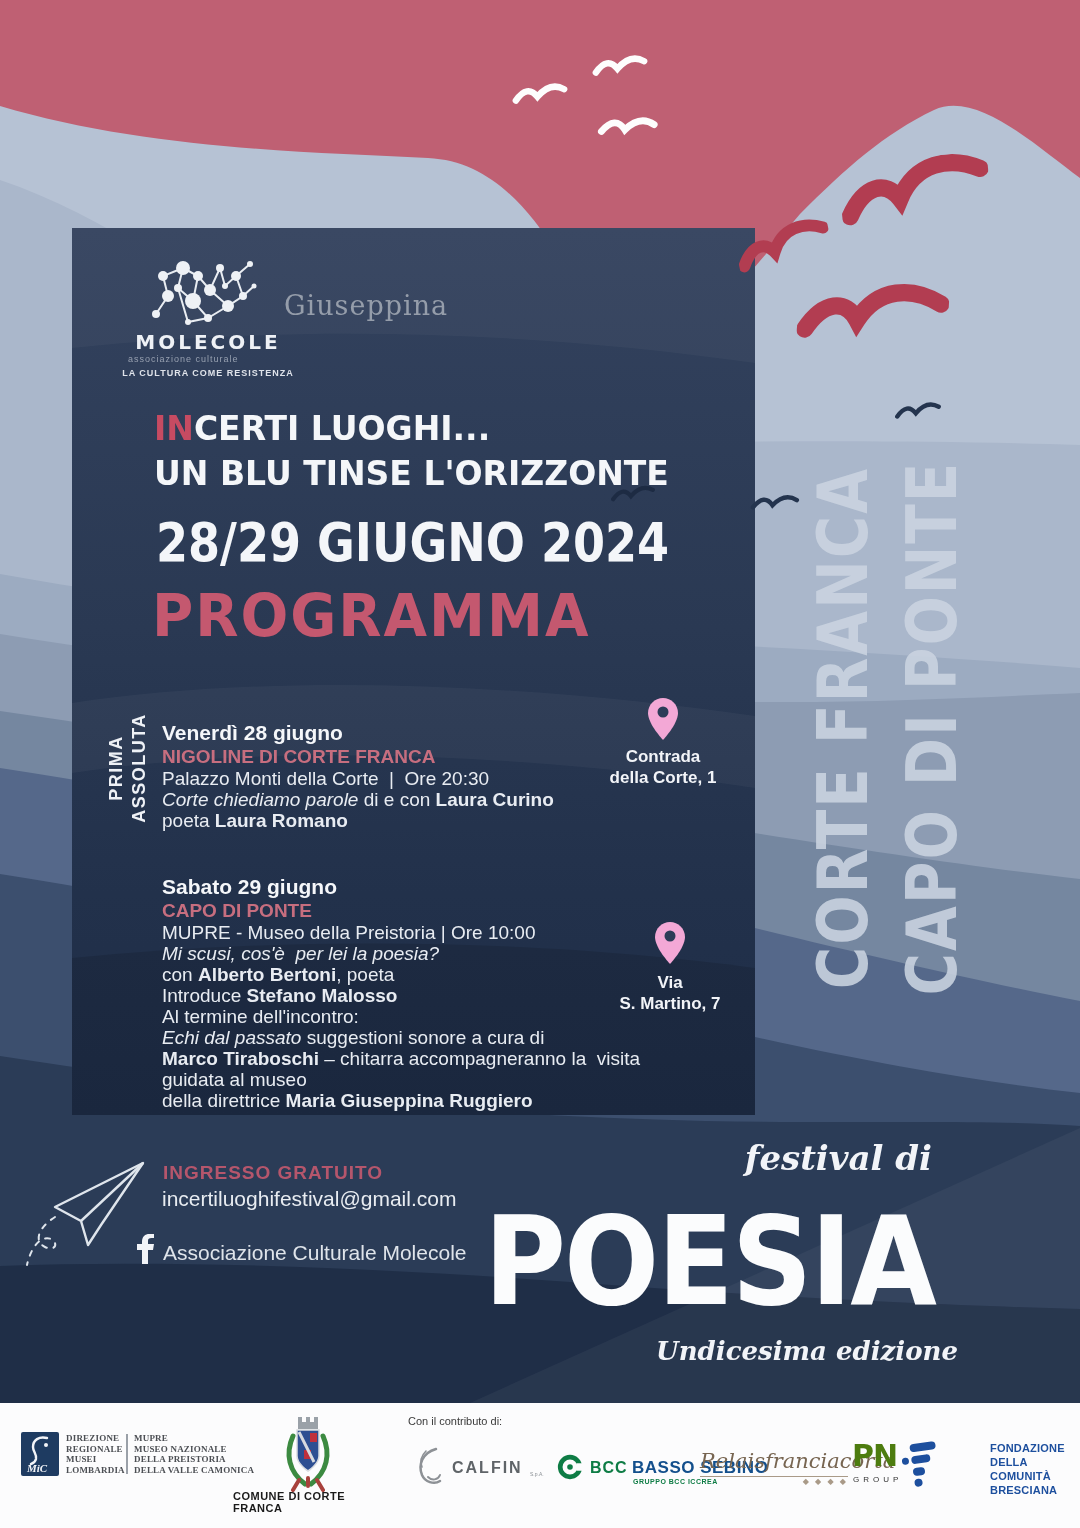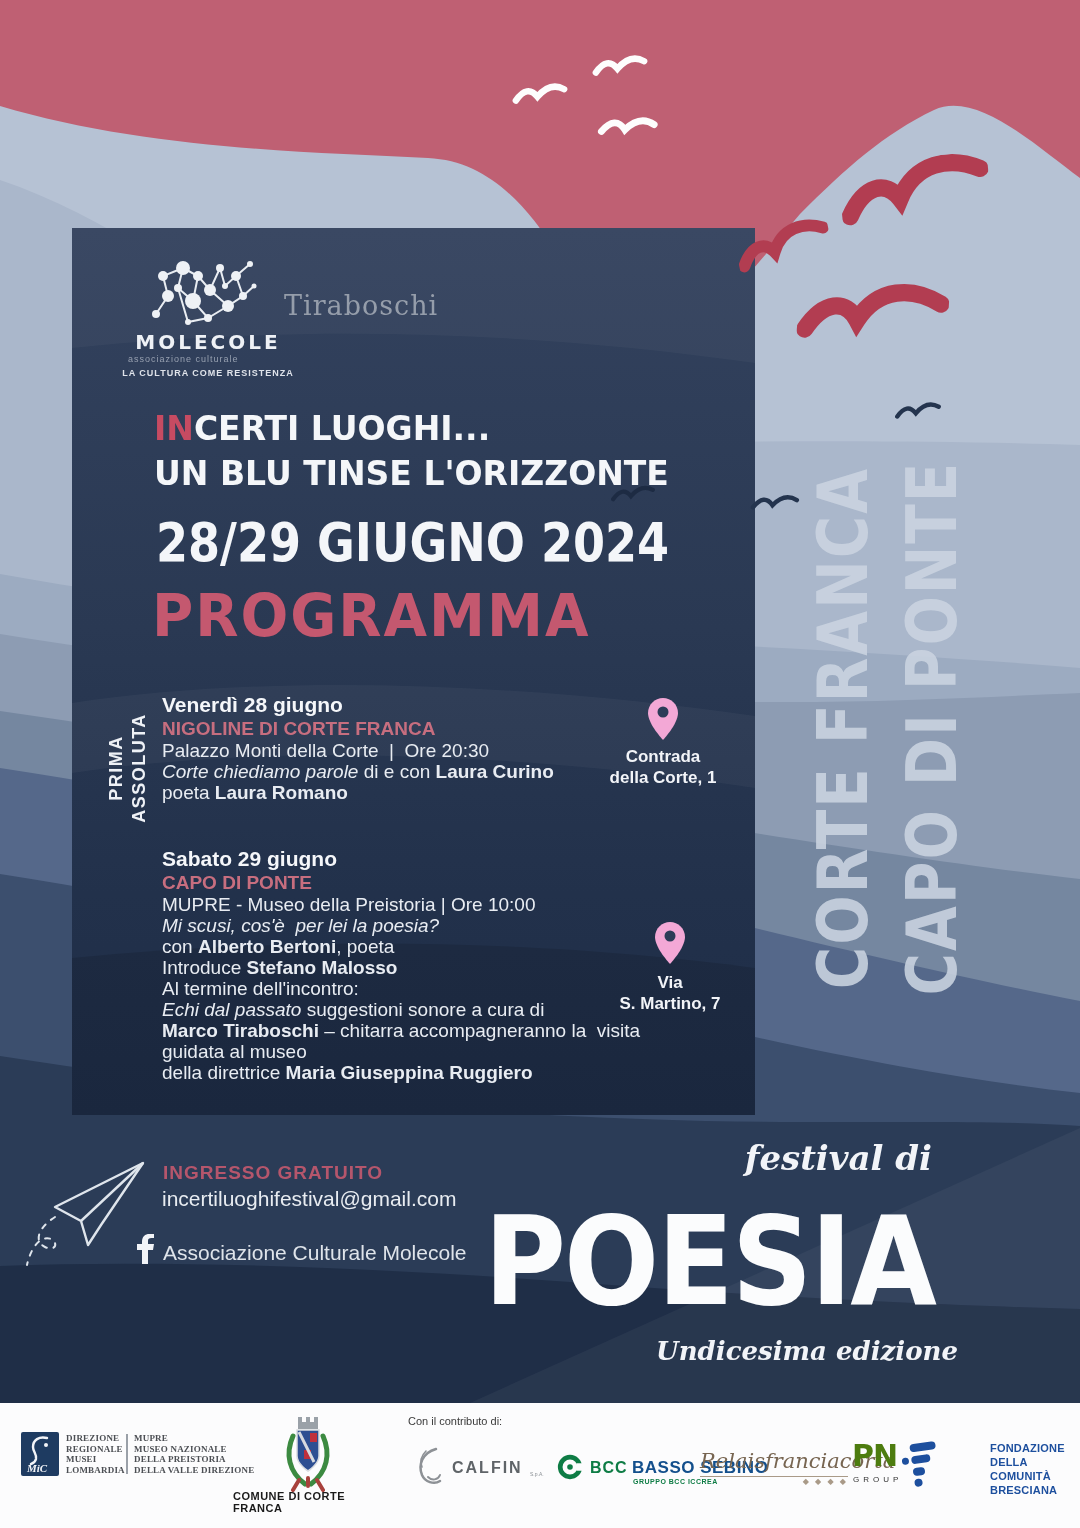--- a/index.html
+++ b/index.html
@@ -17,21 +17,21 @@
   .brandsub{font-size:9px;color:#97a0b0;letter-spacing:1px;text-align:left;}
   .brandtag{font-size:9px;font-weight:bold;color:#dfe3ea;letter-spacing:1px;text-align:center;}
   .gibigiana{font-family:"DejaVu Serif",serif;font-size:27px;color:#959daa;letter-spacing:1px;}
   .title{font-family:"DejaVu Sans",sans-serif;font-weight:bold;color:#f4f6f9;
     font-size:33px;line-height:45px;letter-spacing:0px;}
   .title .accent{color:#c64b62;}
   .dates{font-family:"DejaVu Sans",sans-serif;font-weight:bold;color:#f4f6f9;
     font-size:49px;transform:scaleX(0.94) scaleY(1.08);transform-origin:left top;white-space:nowrap;}
   .programh{font-family:"DejaVu Sans",sans-serif;font-weight:bold;color:#c4586f;
     font-size:58px;letter-spacing:2px;transform:scaleX(0.97);transform-origin:left top;}
-  .progblock{color:#e8ecf2;font-size:19px;line-height:21px;}
+  .progblock{color:#e8ecf2;font-size:19px;line-height:21px;margin-top:28px;}
   .progday{font-size:21px;font-weight:bold;color:#f5f7fa;line-height:26px;}
   .progloc{font-size:19px;font-weight:bold;color:#c76e7f;line-height:22px;}
   .pline{line-height:21px;}
   .pinlabel{font-size:17px;font-weight:bold;color:#f2f4f8;text-align:center;line-height:21px;}
   .badge{font-size:18px;font-weight:bold;color:#eef1f6;letter-spacing:1.5px;
     text-align:center;line-height:23px;transform:rotate(-90deg);}
   .sidevert{font-family:"DejaVu Sans",sans-serif;font-weight:bold;
     font-size:58px;letter-spacing:2px;line-height:74px;text-align:center;
     color:rgba(203,212,224,0.88);transform:rotate(-90deg) scaleY(1.2);white-space:nowrap;}
   .freeentry{font-size:19px;font-weight:bold;color:#b5566c;letter-spacing:1px;}
@@ -112,21 +112,21 @@
         <circle cx="80" cy="50" r="6"></circle>
           <circle cx="60" cy="62" r="4"></circle>
           <circle cx="40" cy="66" r="3"></circle>
         <circle cx="102" cy="8" r="3"></circle>
           <circle cx="106" cy="30" r="2.5"></circle>
       </g>
     </svg>
     <div class="abs brandname" style="left:56px;top:102px;width:160px">MOLECOLE</div>
     <div class="abs brandsub" style="left:56px;top:126px;width:160px">associazione culturale</div>
     <div class="abs brandtag" style="left:36px;top:140px;width:200px">LA CULTURA COME RESISTENZA</div>
-    <div class="abs gibigiana" style="left:212px;top:62px">Tiraboschi</div>
+    <div class="abs gibigiana" style="left:212px;top:62px">Giuseppina</div>
 
     <div class="abs title" style="left:82px;top:178px;width:580px">
       <div><span class="accent">IN</span><span>CERTI LUOGHI...</span></div>
       <div>UN BLU TINSE L'ORIZZONTE</div>
     </div>
 
     <div class="abs dates" style="left:84px;top:284px">28/29 GIUGNO 2024</div>
     <div class="abs programh" style="left:80px;top:354px">PROGRAMMA</div>
 
     <div class="abs progblock" style="left:90px;top:464px;width:480px">
@@ -233,21 +233,21 @@
       <div class="micline">DIREZIONE</div>
       <div class="micline">REGIONALE</div>
       <div class="micline">MUSEI</div>
       <div class="micline">LOMBARDIA</div>
     </div>
     <div class="abs" style="left:126px;top:31px;width:1.5px;height:40px;background:#9aa0a8"></div>
     <div class="abs" style="left:134px;top:30px">
       <div class="micline">MUPRE</div>
       <div class="micline">MUSEO NAZIONALE</div>
       <div class="micline">DELLA PREISTORIA</div>
-      <div class="micline">DELLA VALLE DIREZIONE</div>
+      <div class="micline">DELLA VALLE CAMONICA</div>
     </div>
 
     <svg class="abs" style="left:283px;top:11px" width="50" height="78" viewBox="0 0 50 78">
       <path d="M10,22 C2,40 6,58 22,70" fill="none" stroke="#3c8a41" stroke-width="5" stroke-linecap="round"></path>
       <path d="M40,22 C48,40 44,58 28,70" fill="none" stroke="#3c8a41" stroke-width="5" stroke-linecap="round"></path>
       <rect x="15" y="8" width="20" height="7" fill="#9aa1a8"></rect>
       <rect x="15" y="3" width="4" height="6" fill="#9aa1a8"></rect>
         <rect x="23" y="3" width="4" height="6" fill="#9aa1a8"></rect>
         <rect x="31" y="3" width="4" height="6" fill="#9aa1a8"></rect>
       <path d="M14,16 H36 V42 C36,50 25,57 25,57 C25,57 14,50 14,42 Z" fill="#2e4f92" stroke="#d8dbe0" stroke-width="1.5"></path>

